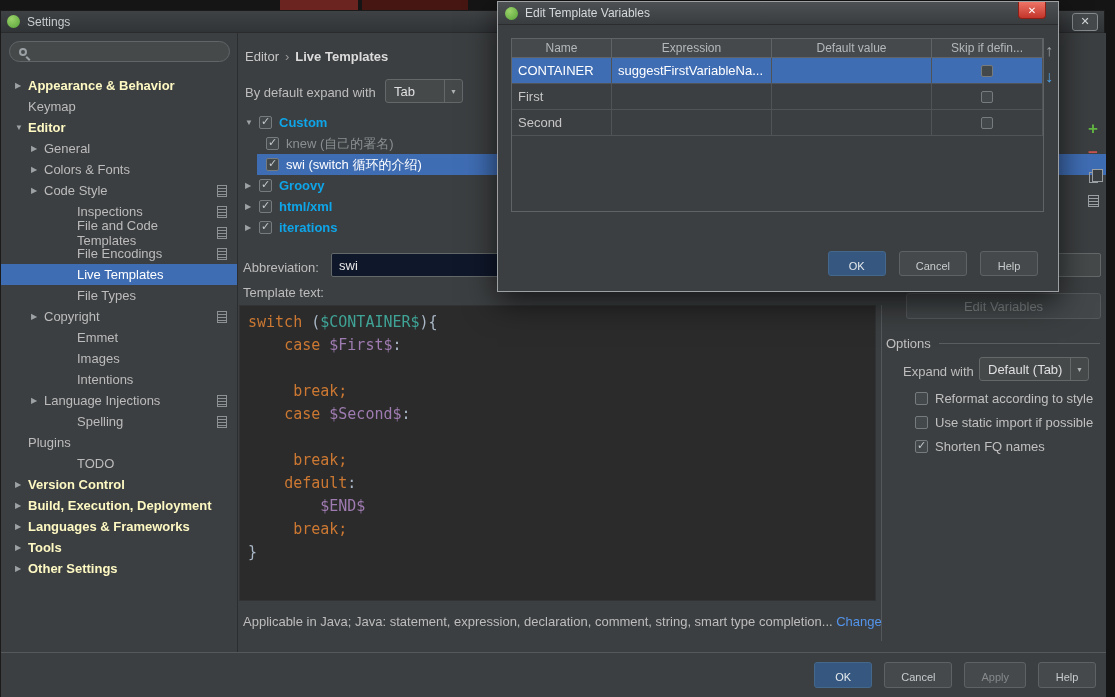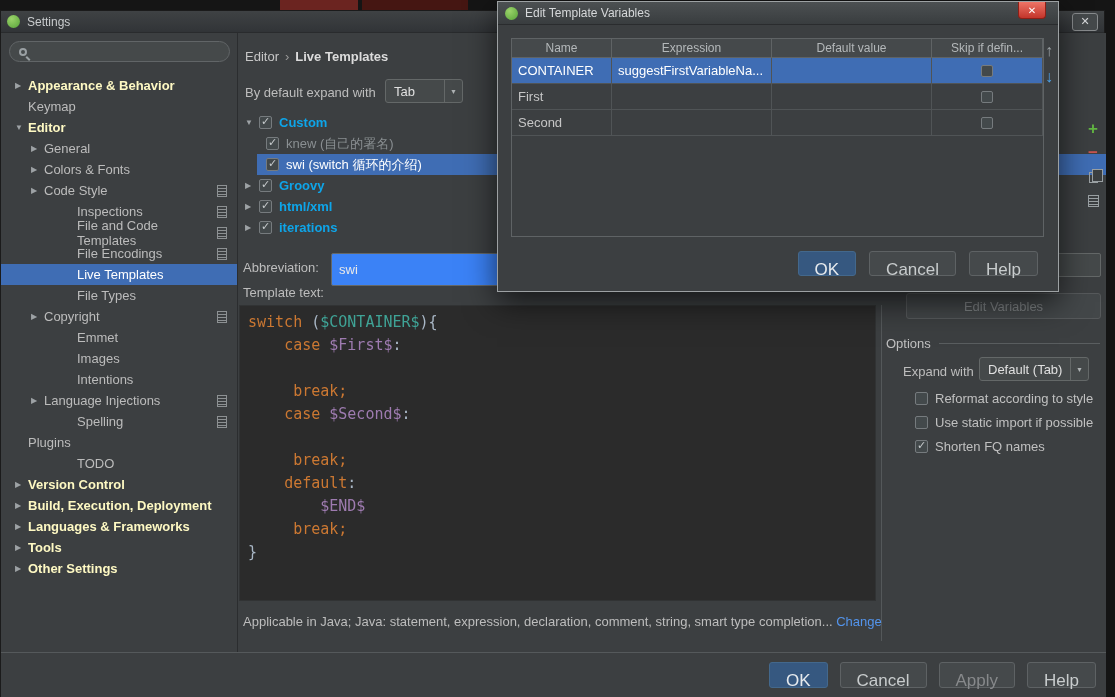--- a/index.html
+++ b/index.html
@@ -63,21 +63,21 @@
   .list-toolbar{position:absolute;left:844px;top:88px;width:20px;display:flex;flex-direction:column;align-items:center;gap:8px}
   .ticon{width:16px;height:16px;display:flex;align-items:center;justify-content:center}
   .plus{color:#62b543;font-size:17px;font-weight:bold}
   .minus{color:#c75450;font-size:17px;font-weight:bold}
   .copy-box{position:relative;width:9px;height:11px;border:1px solid #9aa0a3}
   .copy-box::after{content:'';position:absolute;left:2px;top:-4px;width:9px;height:11px;border:1px solid #9aa0a3;background:#3c3f41}
   .list-box{width:11px;height:12px;border:1px solid #9aa0a3;background:repeating-linear-gradient(#3c3f41 0 2px,#9aa0a3 2px 3px)}
 
   
   .abbr-label{position:absolute;left:4px;top:227px;font-size:13px;color:#bdbdbd}
-  .abbr-input{position:absolute;left:92px;top:220px;width:250px;height:33px;background:#3b82f6;border:1px solid #646868;border-radius:2px;color:#e8e8e8;font-size:13px;padding:0 7px;font-family:inherit}
+  .abbr-input{position:absolute;left:92px;top:220px;width:250px;height:24px;background:#0f172a;border:1px solid #646868;border-radius:2px;color:#e8e8e8;font-size:13px;padding:0 7px;font-family:inherit}
   .desc-input{position:absolute;left:700px;top:220px;width:162px;height:24px;background:#45494a;border:1px solid #646868;border-radius:2px;z-index:1}
 
   
   .tpl-text-label{position:absolute;left:4px;top:252px;font-size:13px;color:#bdbdbd}
   .code-area{position:absolute;left:0;top:272px;width:637px;height:296px;background:#2b2b2b;border:1px solid #313334;padding:5px 8px;font-family:"DejaVu Sans Mono",monospace;font-size:15px;line-height:23px;white-space:pre;overflow:hidden}
   .code-area .kw{color:#cc7832}
   .code-area .v1{color:#3fa396}
   .code-area .v2{color:#9e7bb0}
   .code-area .pl{color:#a9b7c6}
   .vdiv{position:absolute;left:642px;top:272px;width:1px;height:336px;background:#54585a}
@@ -89,30 +89,30 @@
   .expandwith-label{position:absolute;left:664px;top:331px;font-size:13px;color:#bdbdbd}
   #expandwith-combo{position:absolute;left:740px;top:324px;width:110px}
   .opt-checks{position:absolute;left:676px;top:356px;display:flex;flex-direction:column;gap:5px}
   .opt-row{display:flex;align-items:center;height:19px;font-size:13px;color:#c0c0c0}
 
   .applicable{position:absolute;left:4px;top:581px;font-size:13px;color:#bdbdbd;white-space:nowrap}
   .change{color:#5394ec;cursor:pointer}
 
   
   .footer{position:absolute;left:0;top:641px;width:1105px;height:45px;background:#3c3f41;border-top:1px solid #55595b;display:flex;align-items:center;justify-content:flex-end;gap:12px;padding-right:10px}
-  .btn{height:26px;min-width:58px;padding:8px 16px;background:#45494b;border:1px solid #5e6264;border-radius:3px;color:#c8cccd;font-size:17px;font-family:inherit;cursor:default}
+  .btn{height:26px;min-width:58px;padding:8px 16px;background:#45494b;border:1px solid #5e6264;border-radius:3px;color:#c8cccd;font-size:11px;font-family:inherit;cursor:default}
   .btn.primary{background:#365880;border-color:#43688c;color:#e6eaed}
   .btn.dim{color:#87898b}
 
   
   .dialog{position:absolute;left:497px;top:1px;width:562px;height:291px;background:#3c3f41;border:1px solid #9da1a3;box-shadow:0 10px 30px rgba(0,0,0,.65);z-index:60}
   .dlg-titlebar{position:absolute;left:0;top:0;width:100%;height:23px;background:linear-gradient(#4c5052,#393d3f);border-bottom:1px solid #2a2c2e;display:flex;align-items:center;padding:0 7px}
   .dlg-title{font-size:12px;color:#d6d8da;margin-left:7px}
   .dlg-close{position:absolute;right:12px;top:0;width:28px;height:17px;background:linear-gradient(#ee7466,#c3352b);border:1px solid #8e1f16;border-top:none;border-radius:0 0 4px 4px;display:flex;align-items:center;justify-content:center;color:#fff;font-size:10px;cursor:default}
-  .dlg-table{position:absolute;left:13px;top:36px;width:533px;height:199px;border:1px solid #5f6365;background:#3c3f41;overflow:hidden}
+  .dlg-table{position:absolute;left:13px;top:36px;width:533px;height:174px;border:1px solid #5f6365;background:#3c3f41;overflow:hidden}
   .tbl-header{display:flex;height:19px;background:#45494b;border-bottom:1px solid #5f6365}
   .th{display:flex;align-items:center;justify-content:center;font-size:12px;color:#b4b8ba;border-right:1px solid #5f6365;overflow:hidden;white-space:nowrap}
   .c0{width:100px;flex:none}.c1{width:160px;flex:none}.c2{width:160px;flex:none}.c3{flex:1}
   .tr{display:flex;height:26px;border-bottom:1px solid #505456}
   .tr.selected{background:#3f6db4}
   .td{display:flex;align-items:center;padding:0 6px;font-size:13px;color:#c6c6c6;border-right:1px solid #505456;overflow:hidden;white-space:nowrap}
   .tr.selected .td{color:#fff}
   .td.c3{justify-content:center}
   .td .cb{margin-right:0;width:12px;height:12px}
   .dlg-arrows{position:absolute;left:547px;top:40px;display:flex;flex-direction:column;gap:8px;align-items:center}

